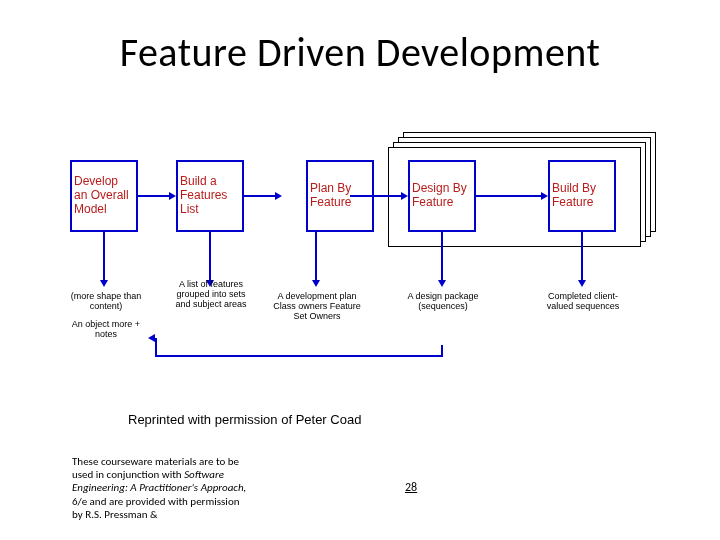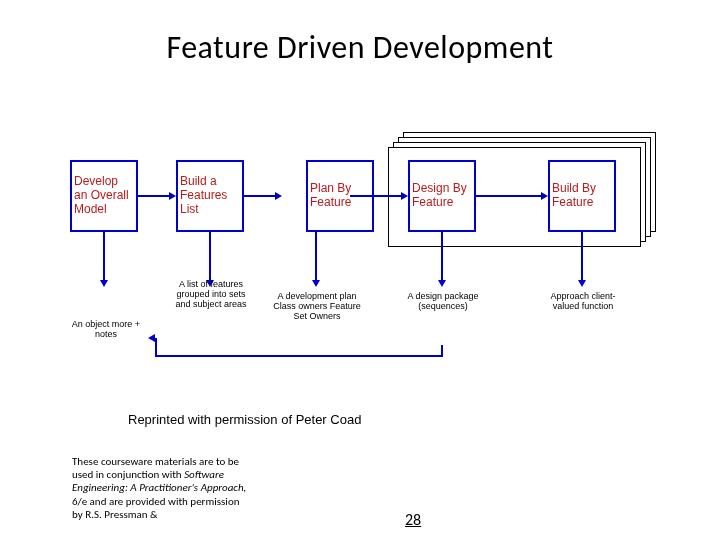--- a/index.html
+++ b/index.html
@@ -5,21 +5,21 @@
   * { box-sizing: border-box; margin: 0; padding: 0; }
   body {
     width: 720px;
     height: 540px;
     background: #fff;
     font-family: Calibri, Arial, sans-serif;
     position: relative;
     overflow: hidden;
   }
   .title {
-    font-size: 32px;
+    font-size: 40px;
     font-weight: 400;
     text-align: center;
     margin-top: 28px;
     letter-spacing: 0.5px;
   }
   .diagram {
     position: absolute;
     top: 120px;
     left: 70px;
     width: 580px;
@@ -89,23 +89,23 @@
     top: 455px;
     left: 72px;
     font-size: 11px;
     width: 180px;
     line-height: 1.2;
     font-family: Calibri, Arial, sans-serif;
   }
   .footer .ital { font-style: italic; }
   .pagenum {
     position: absolute;
-    top: 510px;
+    top: 480px;
     left: 405px;
-    font-size: 16px;
+    font-size: 12px;
     text-decoration: underline;
   }
 </style>
 </head>
 <body>
 
 <div class="title">Feature Driven Development</div>
 
 <div class="diagram">
 
@@ -140,25 +140,26 @@
 
   <div class="conn" style="left:245px; top:112px; width:2px; height:48px;"></div>
   <div class="arrow-down" style="left:242px; top:160px;"></div>
 
   <div class="conn" style="left:371px; top:112px; width:2px; height:48px;"></div>
   <div class="arrow-down" style="left:368px; top:160px;"></div>
 
   <div class="conn" style="left:511px; top:112px; width:2px; height:48px;"></div>
   <div class="arrow-down" style="left:508px; top:160px;"></div>
 
+  <div class="caption" style="left:-4px;  top:172px; width:80px;">(more shape than content)</div>
   <div class="caption" style="left:-4px;  top:200px; width:80px;">An object more + notes</div>
   <div class="caption" style="left:100px; top:160px; width:82px;">A list of features grouped into sets and subject areas</div>
   <div class="caption" style="left:200px; top:172px; width:94px;">A development plan Class owners Feature Set Owners</div>
   <div class="caption" style="left:332px; top:172px; width:82px;">A design package (sequences)</div>
-  <div class="caption" style="left:472px; top:172px; width:82px;">Approach client-valued function</div>
+  <div class="caption" style="left:472px; top:172px; width:82px;">Completed client-valued sequences</div>
 
   <div class="conn" style="left:371px; top:225px; width:2px; height:10px;"></div>
   <div class="conn" style="left:85px; top:235px; width:288px; height:2px;"></div>
   <div class="conn" style="left:85px; top:218px; width:2px; height:19px;"></div>
   <div class="arrow-left" style="left:78px; top:214px; border-right-color:#0000cc;"></div>
 
 </div>
 
 <div class="permission">Reprinted with permission of Peter Coad</div>
 

